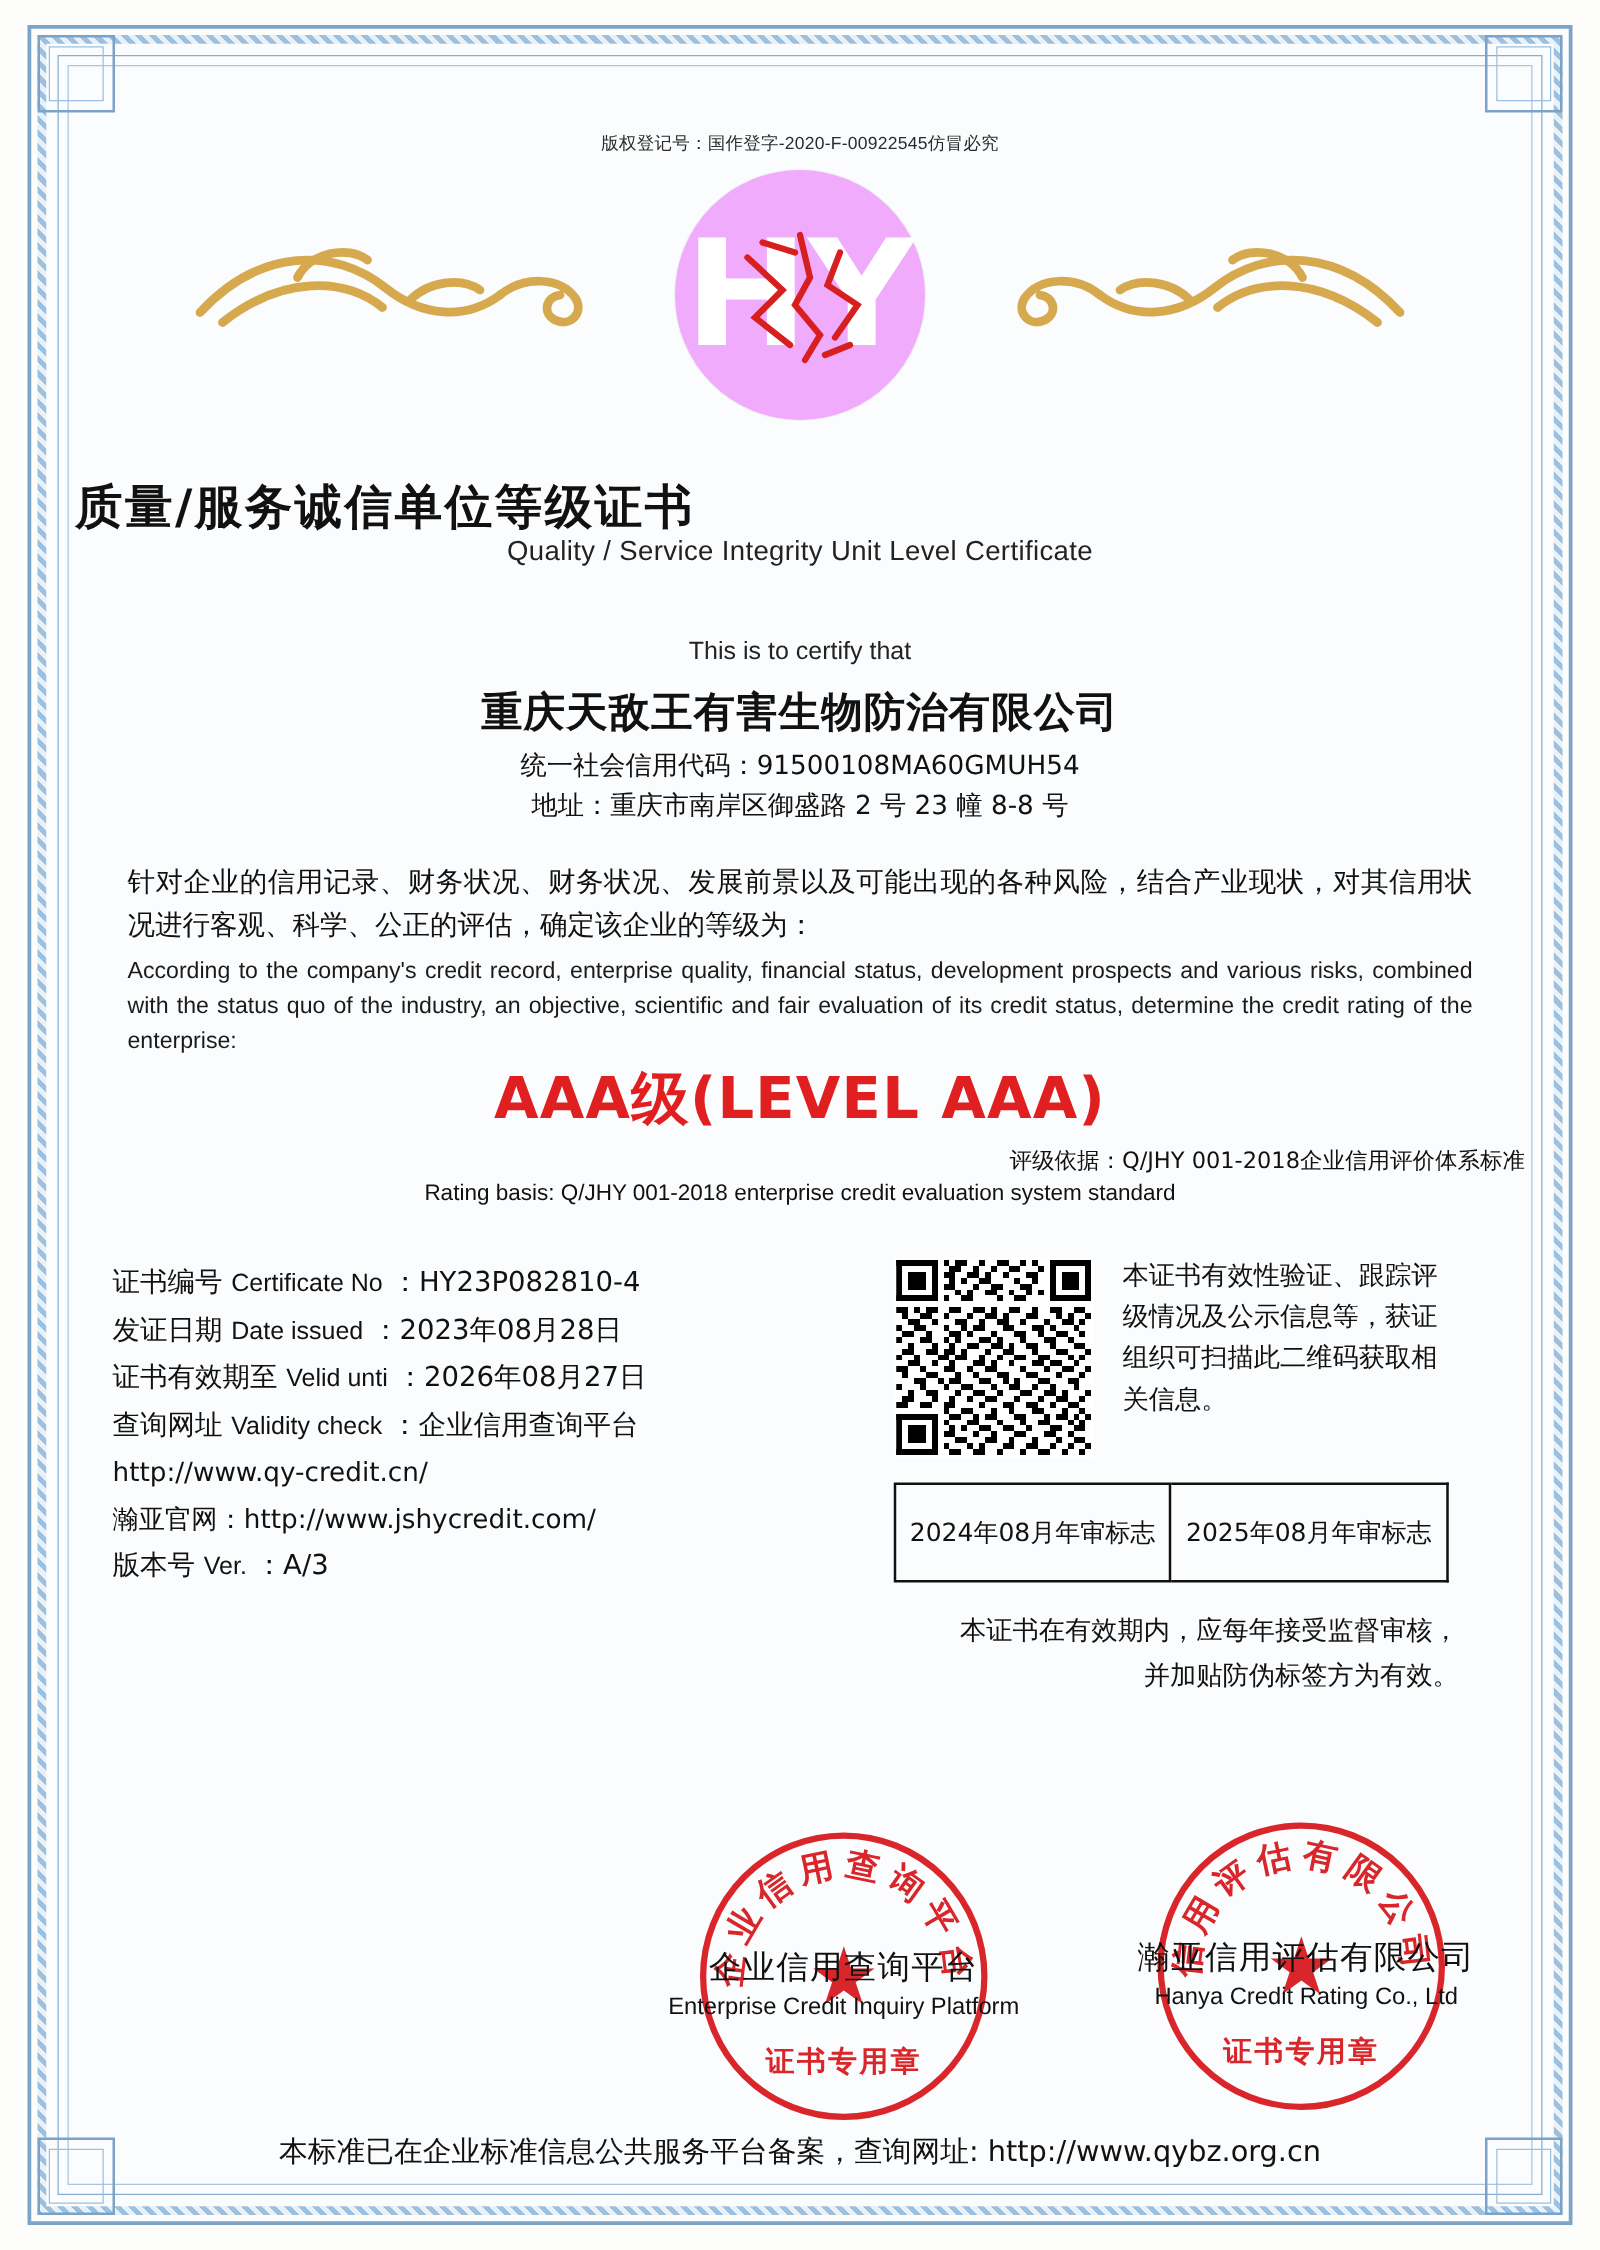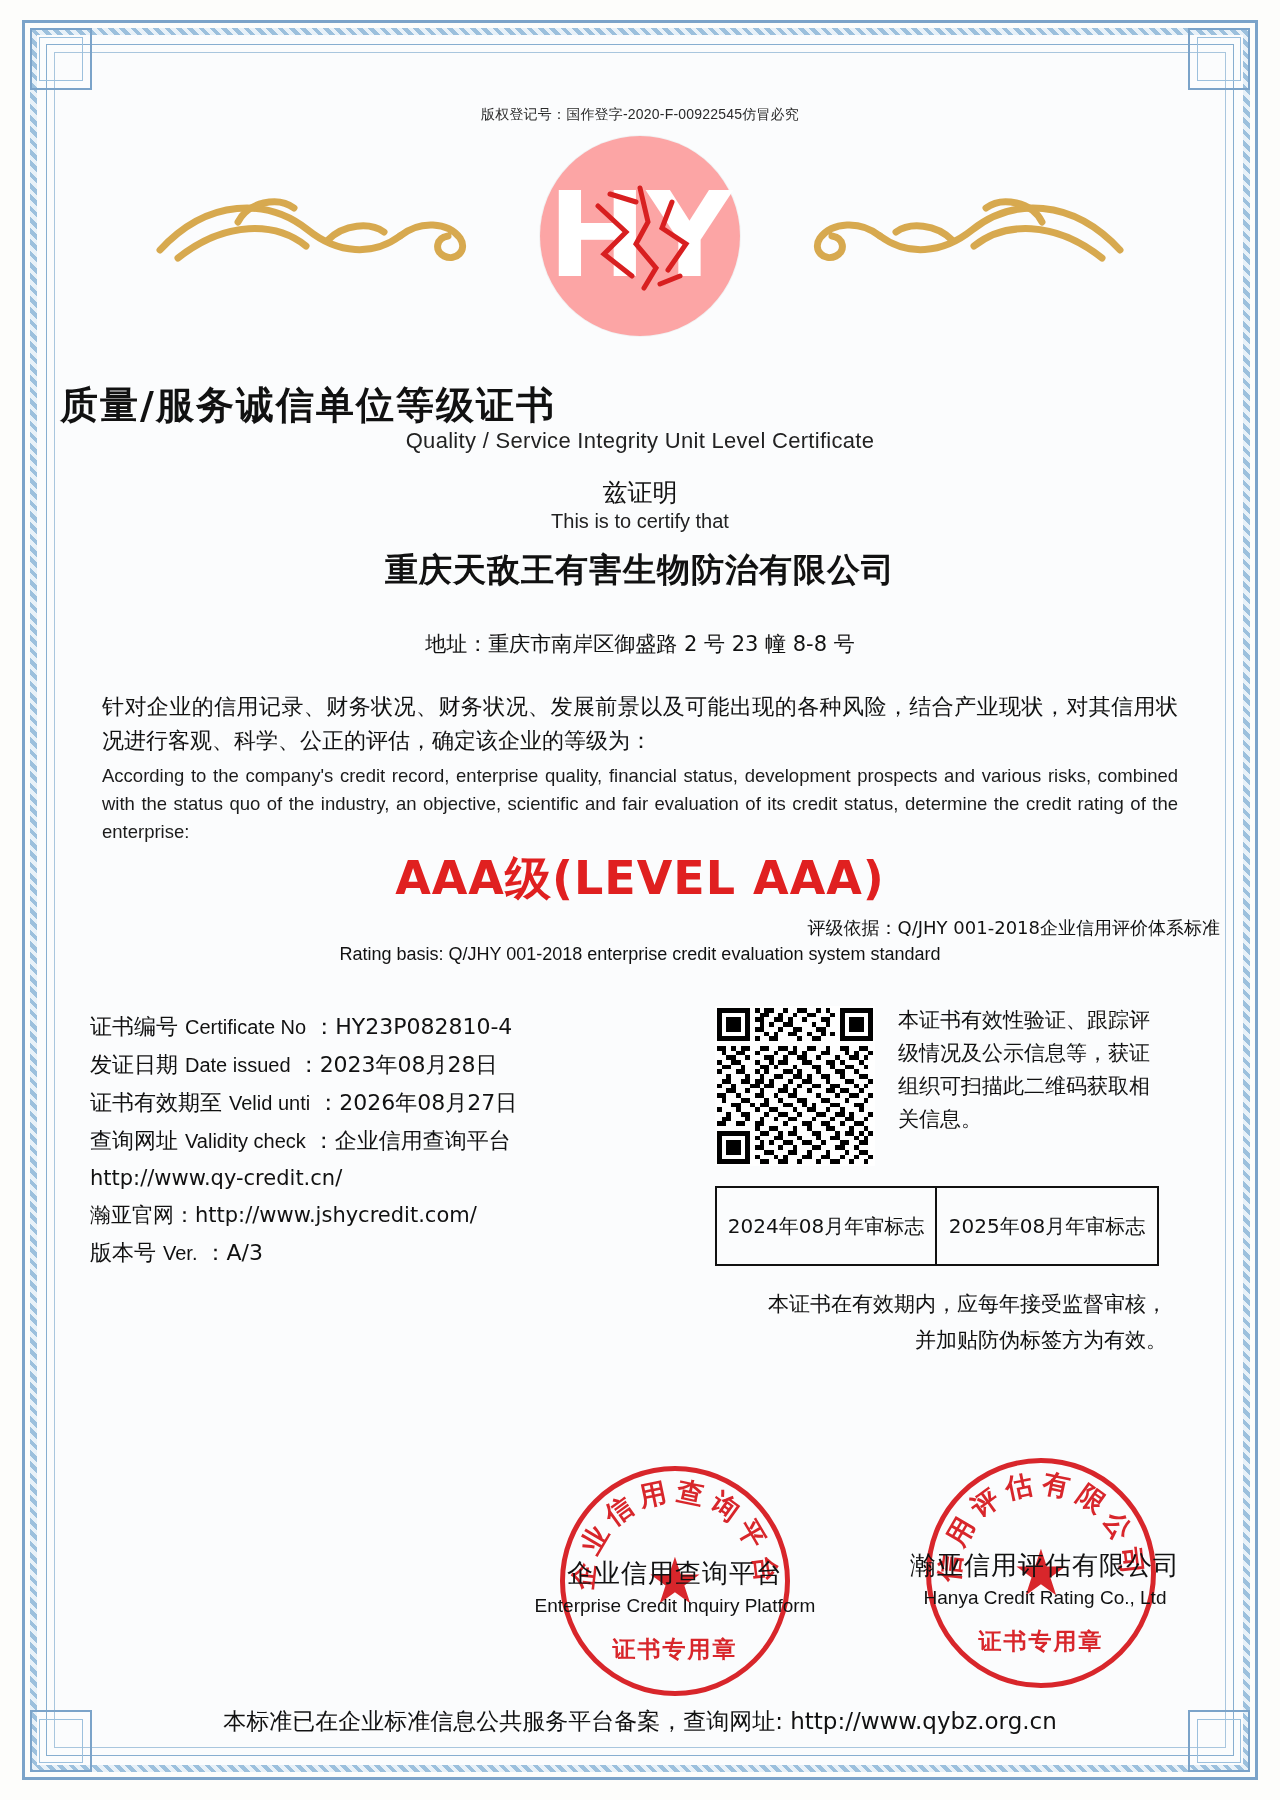--- a/index.html
+++ b/index.html
@@ -100,21 +100,21 @@
     position: absolute; top: 78px; left: 0; right: 0; height: 210px;
   }
   .flourish {
     position: absolute; top: 42px;
   }
   .flourish.left { left: 88px; }
   .flourish.right { right: 88px; }
   .logo {
     position: absolute; left: 50%; top: 0; transform: translateX(-50%);
     width: 200px; height: 200px; border-radius: 50%;
-    background: #fca5a5;
+    background: #f0abfc;
     display: flex; align-items: center; justify-content: center;
     box-shadow: 0 0 0 1px rgba(0,0,0,.04);
   }
 
   .title-cn {
     position: absolute; top: 300px; left: 0; right: 0;
     text-align: left;
     font-size: 38px; font-weight: bold; color: #111;
     letter-spacing: 2px;
     font-family: "DejaVu Sans", sans-serif;
@@ -316,23 +316,23 @@
             <path d="M132 66 L 122 92 L 146 108 L 128 134"></path>
             <path d="M70 58 L 96 66"></path>
             <path d="M140 140 L 120 148"></path>
           </g>
         </svg>
       </div>
     </div>
 
     <div class="title-cn">质量/服务诚信单位等级证书</div>
     <div class="title-en">Quality / Service Integrity Unit Level Certificate</div>
-    <div class="certify-cn">兹证明</div>
     <div class="certify-en">This is to certify that</div>
     <div class="company">重庆天敌王有害生物防治有限公司</div>
+    <div class="credit-code">统一社会信用代码：91500108MA60GMUH54</div>
     <div class="address">地址：重庆市南岸区御盛路 2 号 23 幢 8-8 号</div>
 
     <div class="body-block">
       <div class="body-cn">针对企业的信用记录、财务状况、财务状况、发展前景以及可能出现的各种风险，结合产业现状，对其信用状况进行客观、科学、公正的评估，确定该企业的等级为：</div>
       <div class="body-en">According to the company's credit record, enterprise quality, financial status, development prospects and various risks, combined with the status quo of the industry, an objective, scientific and fair evaluation of its credit status, determine the credit rating of the enterprise:</div>
     </div>
 
     <div class="level">AAA级(LEVEL AAA)</div>
     <div class="basis-cn">评级依据：Q/JHY 001-2018企业信用评价体系标准</div>
     <div class="basis-en">Rating basis: Q/JHY 001-2018 enterprise credit evaluation system standard</div>

